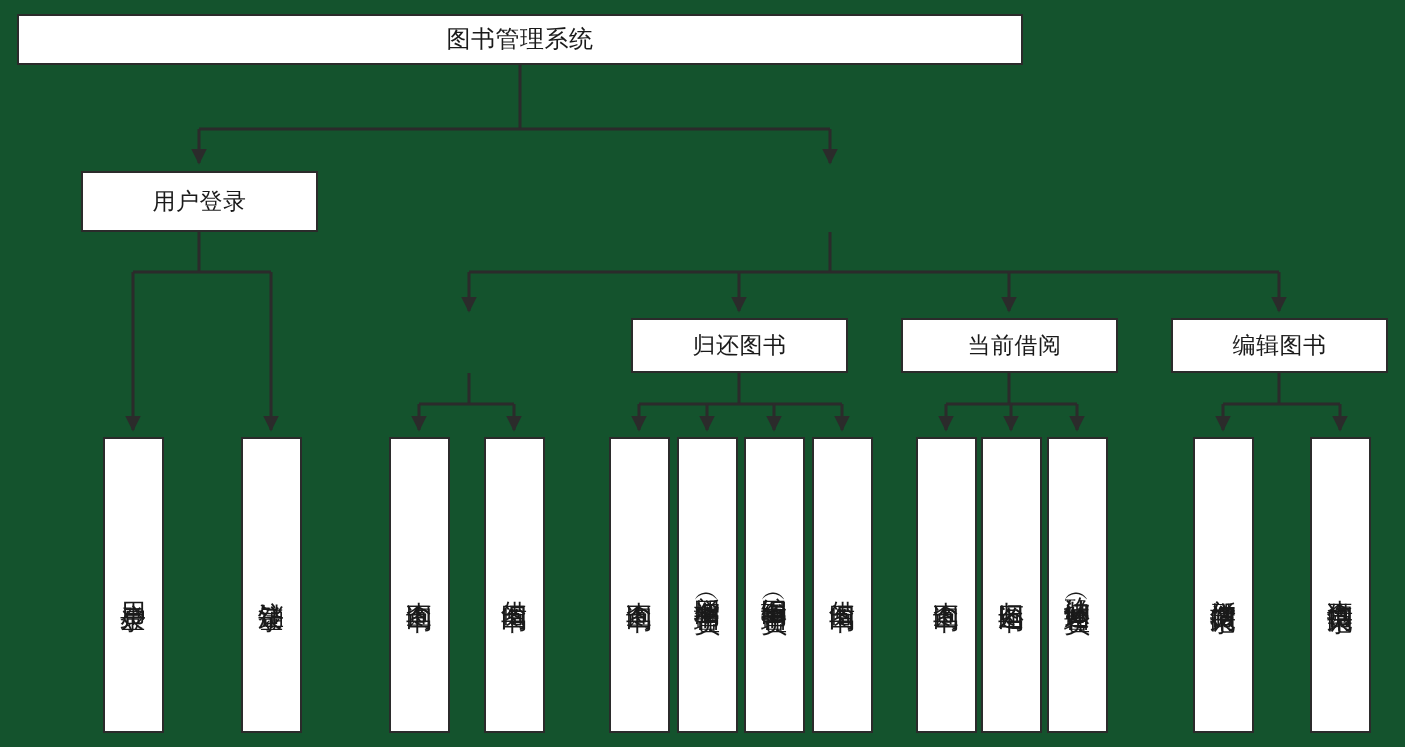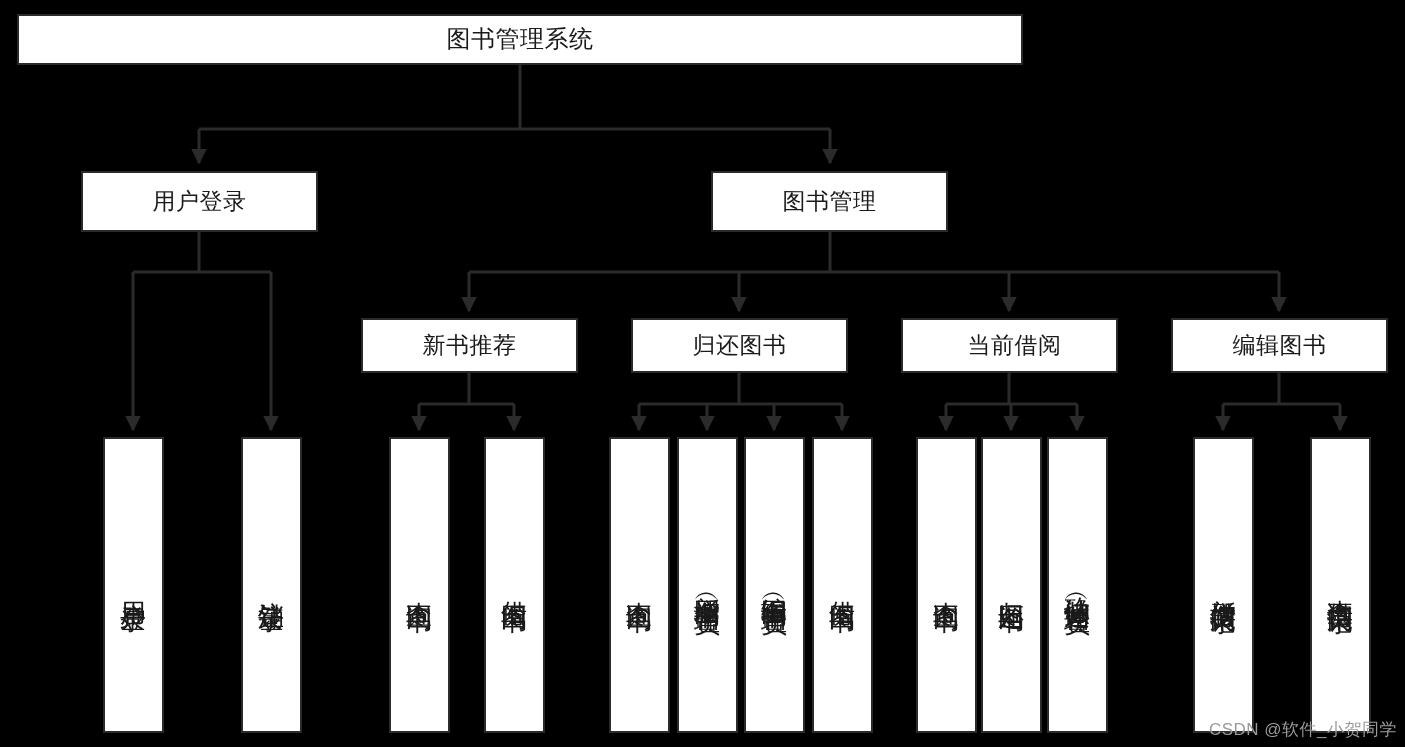--- a/index.html
+++ b/index.html
@@ -8,21 +8,21 @@
     padding: 0;
     background: #ffffff;
   }
   body {
     font-family: "Liberation Sans", "DejaVu Sans", sans-serif;
   }
   #diagram-canvas {
     position: relative;
     width: 1405px;
     height: 747px;
-    background: #000000;
+    background: #14532d;
     overflow: hidden;
   }
   #edge-layer {
     position: absolute;
     left: 0;
     top: 0;
     width: 1405px;
     height: 747px;
     pointer-events: none;
   }
@@ -128,27 +128,21 @@
     </g>
   </svg>
 
   <div class="node horiz root" style="left:17px; top:14px; width:1006px; height:51px;">
     <span class="node-label">图书管理系统</span>
   </div>
 
   <div class="node horiz" style="left:81px; top:171px; width:237px; height:61px;">
     <span class="node-label">用户登录</span>
   </div>
-  <div class="node horiz" style="left:711px; top:171px; width:237px; height:61px;">
-    <span class="node-label">图书管理</span>
-  </div>
 
-  <div class="node horiz" style="left:361px; top:318px; width:217px; height:55px;">
-    <span class="node-label">新书推荐</span>
-  </div>
   <div class="node horiz" style="left:631px; top:318px; width:217px; height:55px;">
     <span class="node-label">归还图书</span>
   </div>
   <div class="node horiz" style="left:901px; top:318px; width:217px; height:55px;padding-left:10px;">
     <span class="node-label">当前借阅</span>
   </div>
   <div class="node horiz" style="left:1171px; top:318px; width:217px; height:55px;">
     <span class="node-label">编辑图书</span>
   </div>
 
@@ -189,15 +183,14 @@
     <span class="node-label">确认归还（管理员）</span>
   </div>
 
   <div class="node vert" style="left:1193px; top:437px; width:61px; height:296px;">
     <span class="node-label">新增借阅记录</span>
   </div>
   <div class="node vert" style="left:1310px; top:437px; width:61px; height:296px;">
     <span class="node-label">查询借阅记录</span>
   </div>
 
-  <div id="watermark">CSDN @软件_小贺同学</div>
 
 </div>
 
 </body></html>

